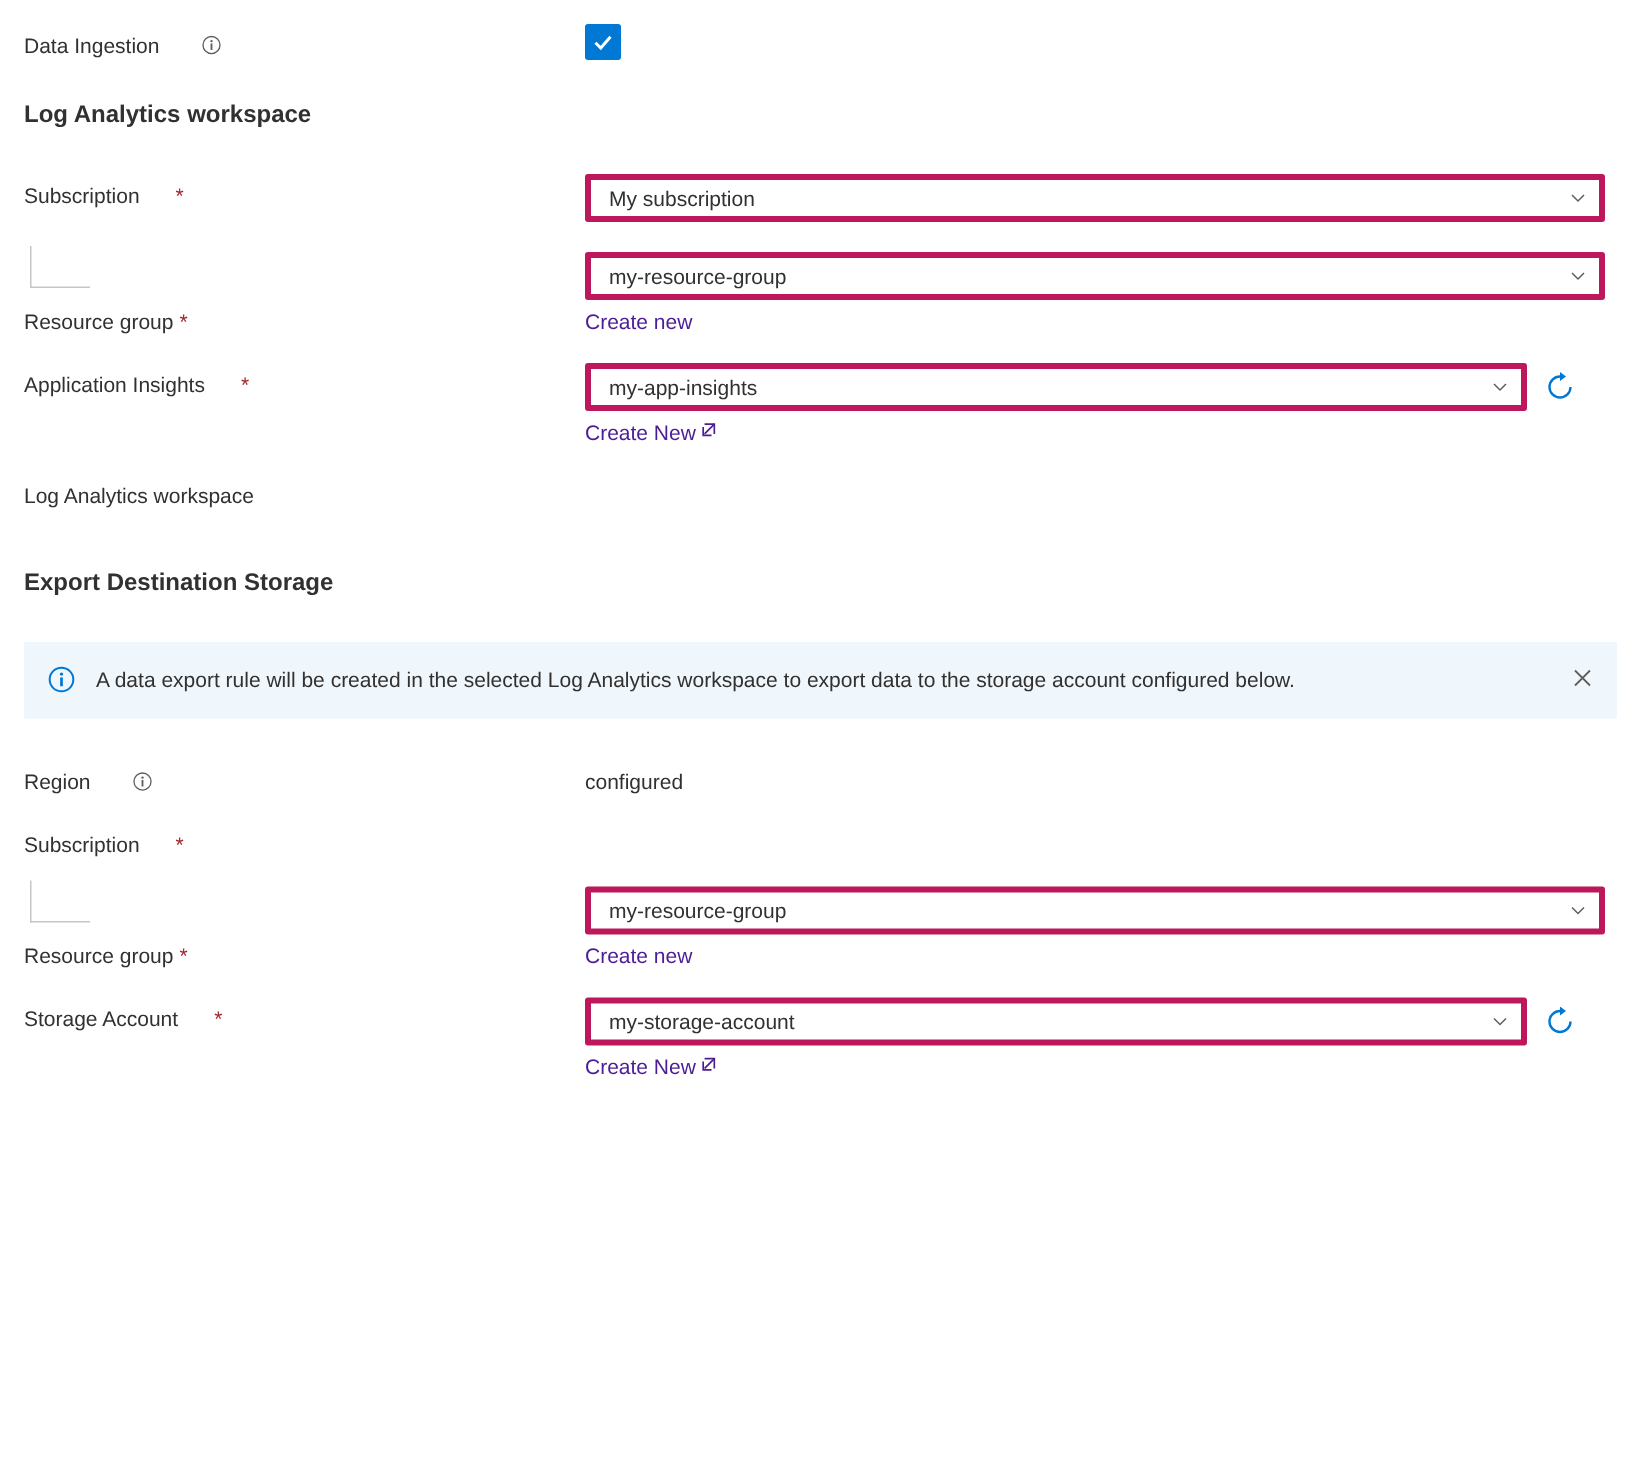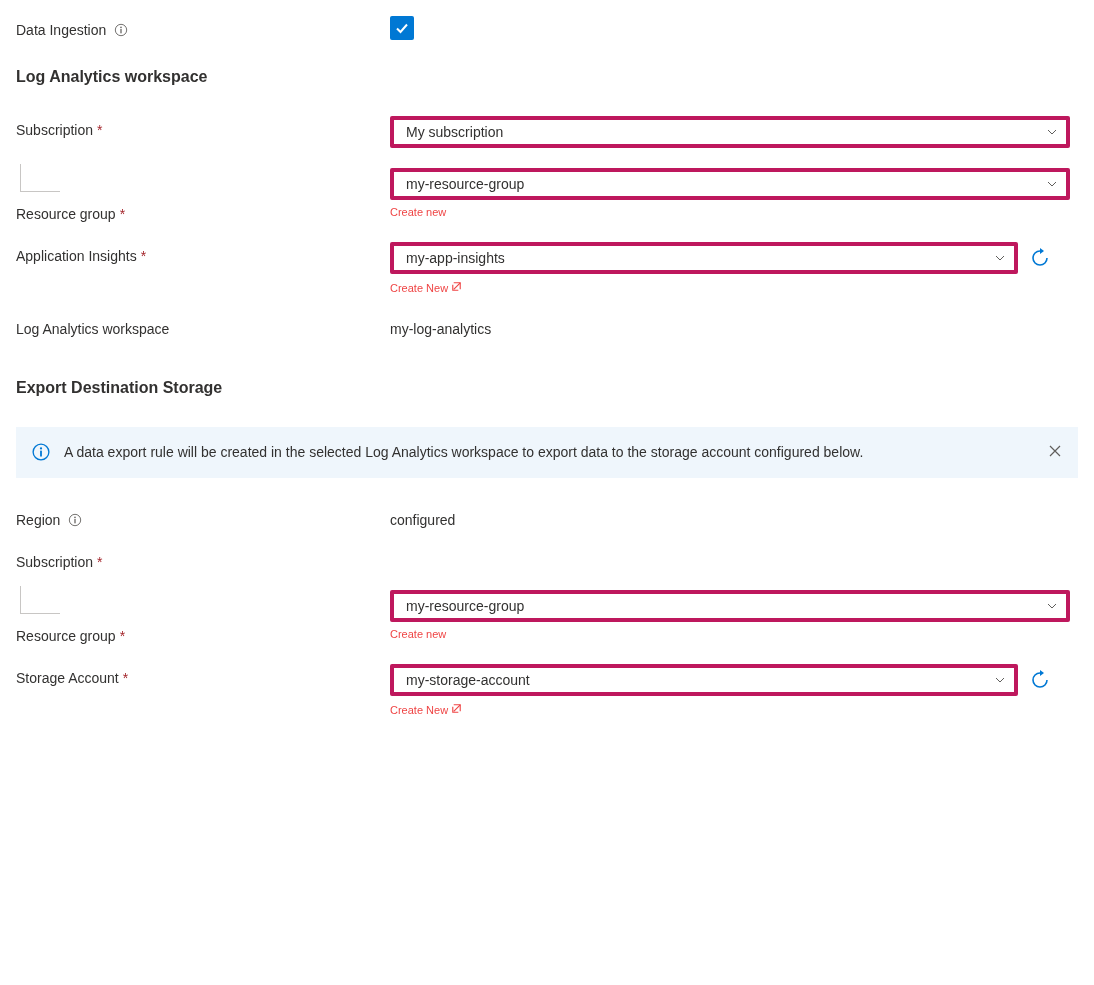--- a/index.html
+++ b/index.html
@@ -15,20 +15,21 @@
   .form-row {
     display: flex;
     align-items: flex-start;
     margin-bottom: 20px;
   }
   .label-col {
     width: 374px;
     padding-top: 6px;
     display: flex;
     align-items: center;
+    gap: 20px;
   }
   .field-col {
     flex: 1;
     max-width: 680px;
   }
   .section-heading {
     font-weight: 600;
     font-size: 16px;
     color: #323130;
     margin: 28px 0 30px 0;
@@ -68,22 +69,22 @@
     cursor: pointer;
   }
   .select-text {
     color: #323130;
   }
   .chevron {
     display: inline-flex;
     color: #605e5c;
   }
   .link {
-    color: #ef4444;
-    font-size: 11px;
+    color: #4c1d95;
+    font-size: 14px;
     margin-top: 6px;
     display: inline-flex;
     align-items: center;
     cursor: pointer;
     text-align: center;
   }
   .select-with-refresh {
     display: flex;
     align-items: center;
     gap: 10px;
@@ -248,23 +249,20 @@
             <path d="M3 5 V11 H9" stroke="currentColor" stroke-width="1.2" fill="none"></path>
           </svg>
       </span>
     </div>
   </div>
 </div>
 
 <div class="form-row" style="margin-top:18px;">
   <div class="label-col">
     <span>Log Analytics workspace</span>
-  </div>
-  <div class="field-col">
-    <div class="static-value">my-log-analytics</div>
   </div>
 </div>
 
 <div class="section-heading" style="margin-top:42px;">Export Destination Storage</div>
 
 <div class="info-banner">
   <span class="banner-icon">
     <svg width="18" height="18" viewBox="0 0 16 16" fill="none">
         <circle cx="8" cy="8" r="7" stroke="currentColor" stroke-width="1.2"></circle>
         <circle cx="8" cy="4.8" r="1" fill="currentColor"></circle>

